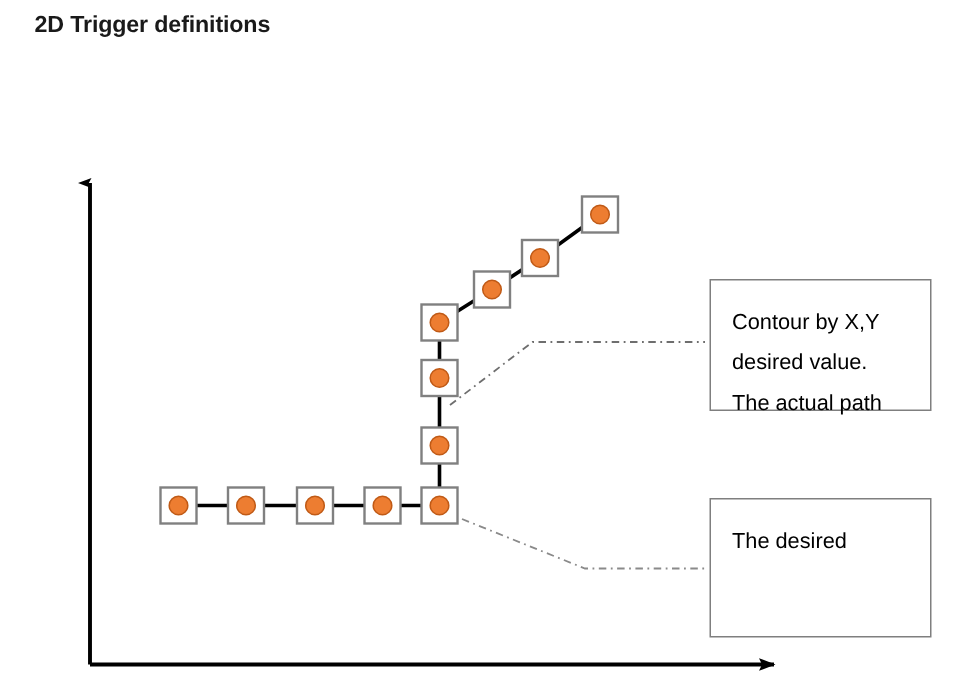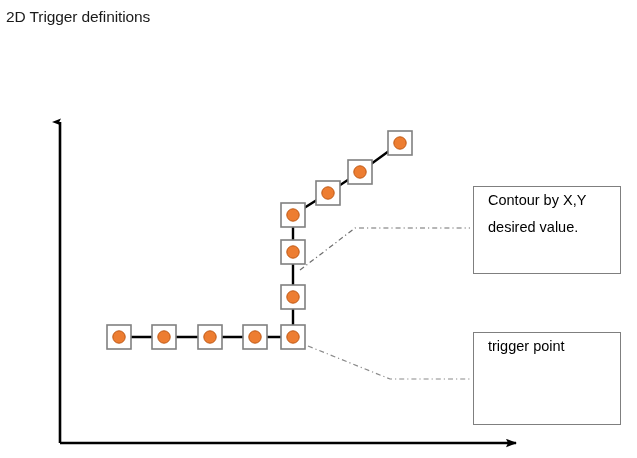--- a/index.html
+++ b/index.html
@@ -10,41 +10,41 @@
   body {
     width: 637px;
     height: 458px;
     position: relative;
     overflow: hidden;
     font-family: "Liberation Sans", sans-serif;
     color: #000000;
   }
   #slide-title {
     position: absolute;
-    left: 6px;
+    left: 23px;
     top: 8px;
     font-size: 15.5px;
-    font-weight: normal;
+    font-weight: bold;
     letter-spacing: -0.1px;
     color: #1a1a1a;
     white-space: nowrap;
   }
   #diagram-svg {
     position: absolute;
     left: 0;
     top: 0;
     width: 637px;
     height: 458px;
   }
   .callout-box {
     position: absolute;
     box-sizing: border-box;
     background: #ffffff;
     border: 1.3px solid #7f7f7f;
-    padding: 0 0 0 14px;
+    padding: 15px 0 0 14px;
   }
   .callout-line {
     font-size: 14.5px;
     line-height: 27px;
     color: #000000;
     white-space: nowrap;
   }
   #callout-contour {
     left: 473px;
     top: 186px;
@@ -133,17 +133,18 @@
     <g>
       <rect x="388" y="131" width="24" height="24" fill="#FFFFFF" stroke="#808080" stroke-width="1.6"></rect>
       <circle cx="400" cy="143" r="6.2" fill="#ED7D31" stroke="#C05A16" stroke-width="1"></circle>
     </g>
   </g>
 </svg>
 
 <div class="callout-box" id="callout-contour">
   <div class="callout-line">Contour by X,Y</div>
   <div class="callout-line">desired value.</div>
+  <div class="callout-line">The actual path</div>
 </div>
 
 <div class="callout-box" id="callout-trigger">
-  <div class="callout-line">trigger point</div>
+  <div class="callout-line">The desired</div>
 </div>
 
 </body></html>

